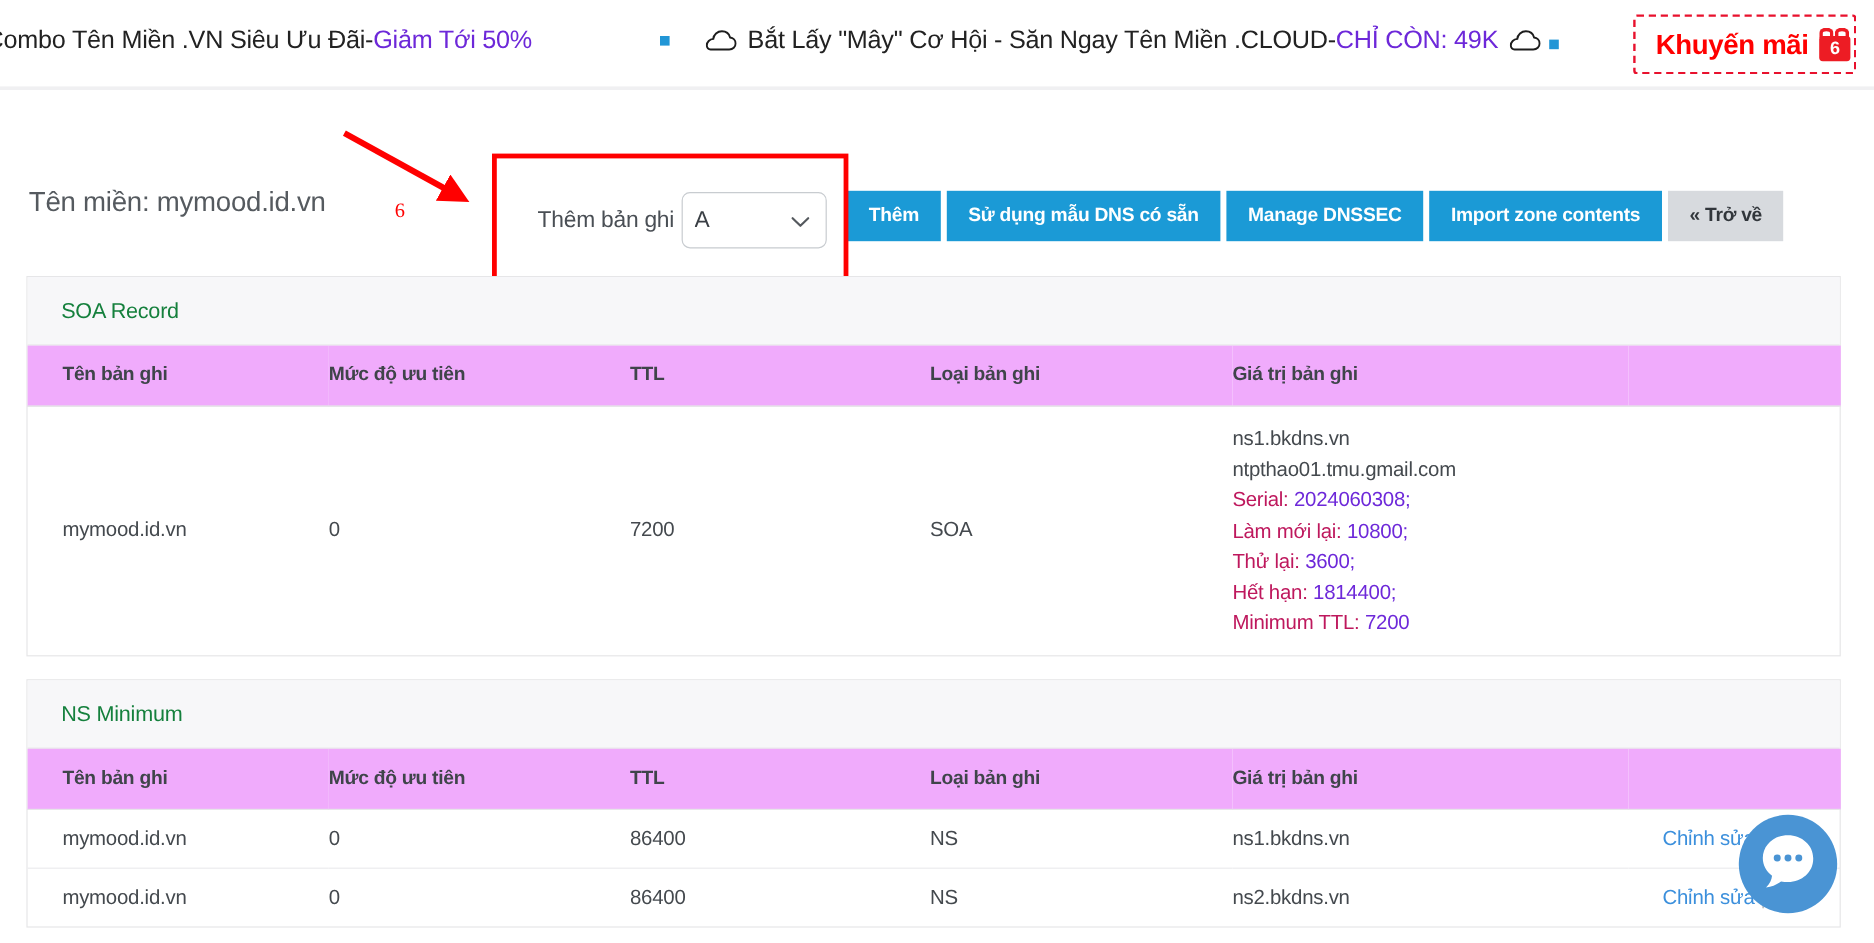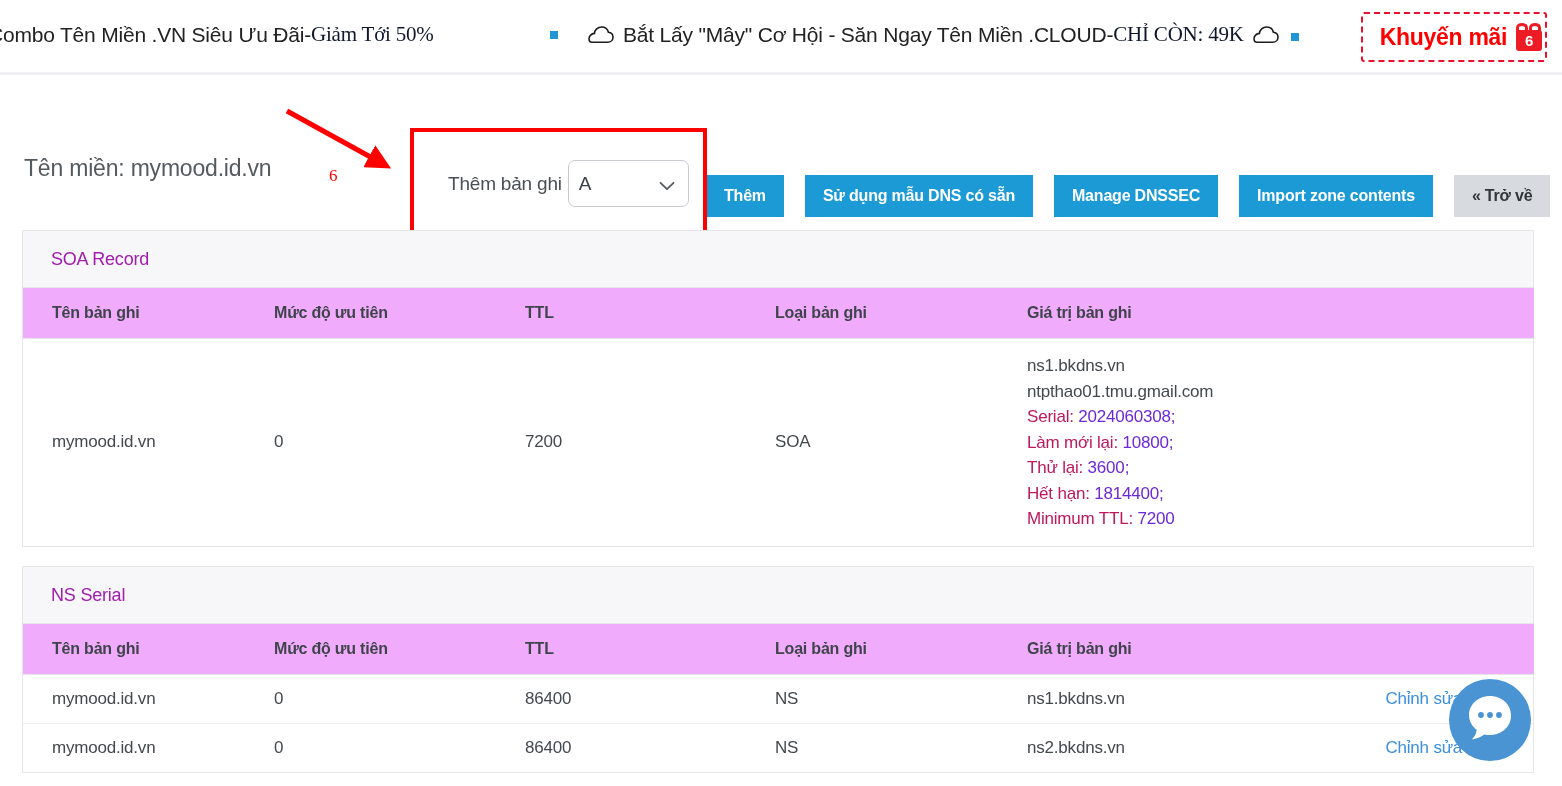--- a/index.html
+++ b/index.html
@@ -17,21 +17,21 @@
     width: 1562px; height: 75px;
     background: #ffffff;
     border-bottom: 3px solid #f0f0f2;
     overflow: hidden;
   }
   .promo-item {
     display: flex; align-items: center;
     font-size: 21px; color: #222222;
     letter-spacing: -0.2px;
   }
-  .promo-item .hl { color: #0f172a; font-family: Liberation Serif, serif; }
+  .promo-item .hl { color: #6d28d9; }
   .promo-sep {
     display: inline-block;
     width: 8px; height: 8px;
     background: #2196d6;
     margin: 0 30px;
     flex: none;
   }
   .cloud-icon { margin: 0 9px 0 0; display: inline-flex; }
   .cloud-icon.trail { margin: 0 0 0 9px; }
 
@@ -75,23 +75,22 @@
   .gift-icon .bow-l { left: 1px; }
   .gift-icon .bow-r { left: 14px; }
 
   
   #domain-title {
     position: absolute; left: 24px; top: 155px;
     font-size: 23px; color: #555a5f; letter-spacing: -0.2px;
   }
   #toolbar-buttons {
     position: absolute; left: 706px; top: 159px;
-    display: flex; align-items: stretch; gap: 21px;
+    display: flex; align-items: stretch; gap: 5px;
     height: 42px;
-    margin-top: 16px;
   }
   .tb-btn {
     background: #1b9ad6;
     color: #ffffff;
     border: none;
     font-family: "Liberation Sans", sans-serif;
     font-size: 16px; font-weight: bold;
     letter-spacing: -0.2px;
     padding: 0 18px;
     cursor: pointer;
@@ -156,21 +155,21 @@
   }
   #card-soa { top: 230px; }
   #card-ns  { top: 566px; }
 
   .card-header {
     height: 57px;
     background: #f7f7f9;
     border-bottom: 1px solid #e6e6e8;
     display: flex; align-items: center;
     padding-left: 28px;
-    font-size: 18px; color: #a21caf; letter-spacing: -0.2px;
+    font-size: 18px; color: #15803d; letter-spacing: -0.2px;
   }
   table.records {
     width: 100%;
     border-collapse: collapse;
     table-layout: fixed;
   }
   table.records th {
     text-align: left;
     font-size: 16px; font-weight: bold; color: #3f444a;
     letter-spacing: -0.2px;
@@ -317,21 +316,21 @@
             <div class="soa-line"><span class="lbl">Hết hạn: </span><span class="val">1814400;</span></div>
             <div class="soa-line"><span class="lbl">Minimum TTL: </span><span class="val">7200</span></div>
           </td>
           <td class="c6"></td>
         </tr>
       </tbody>
   </table>
 </div>
 
 <div class="card" id="card-ns">
-  <div class="card-header">NS Serial</div>
+  <div class="card-header">NS Minimum</div>
   <table class="records">
     <thead>
       <tr>
         <th class="c1">Tên bản ghi</th>
         <th class="c2">Mức độ ưu tiên</th>
         <th class="c3">TTL</th>
         <th class="c4">Loại bản ghi</th>
         <th class="c5">Giá trị bản ghi</th>
         <th class="c6"></th>
       </tr>

